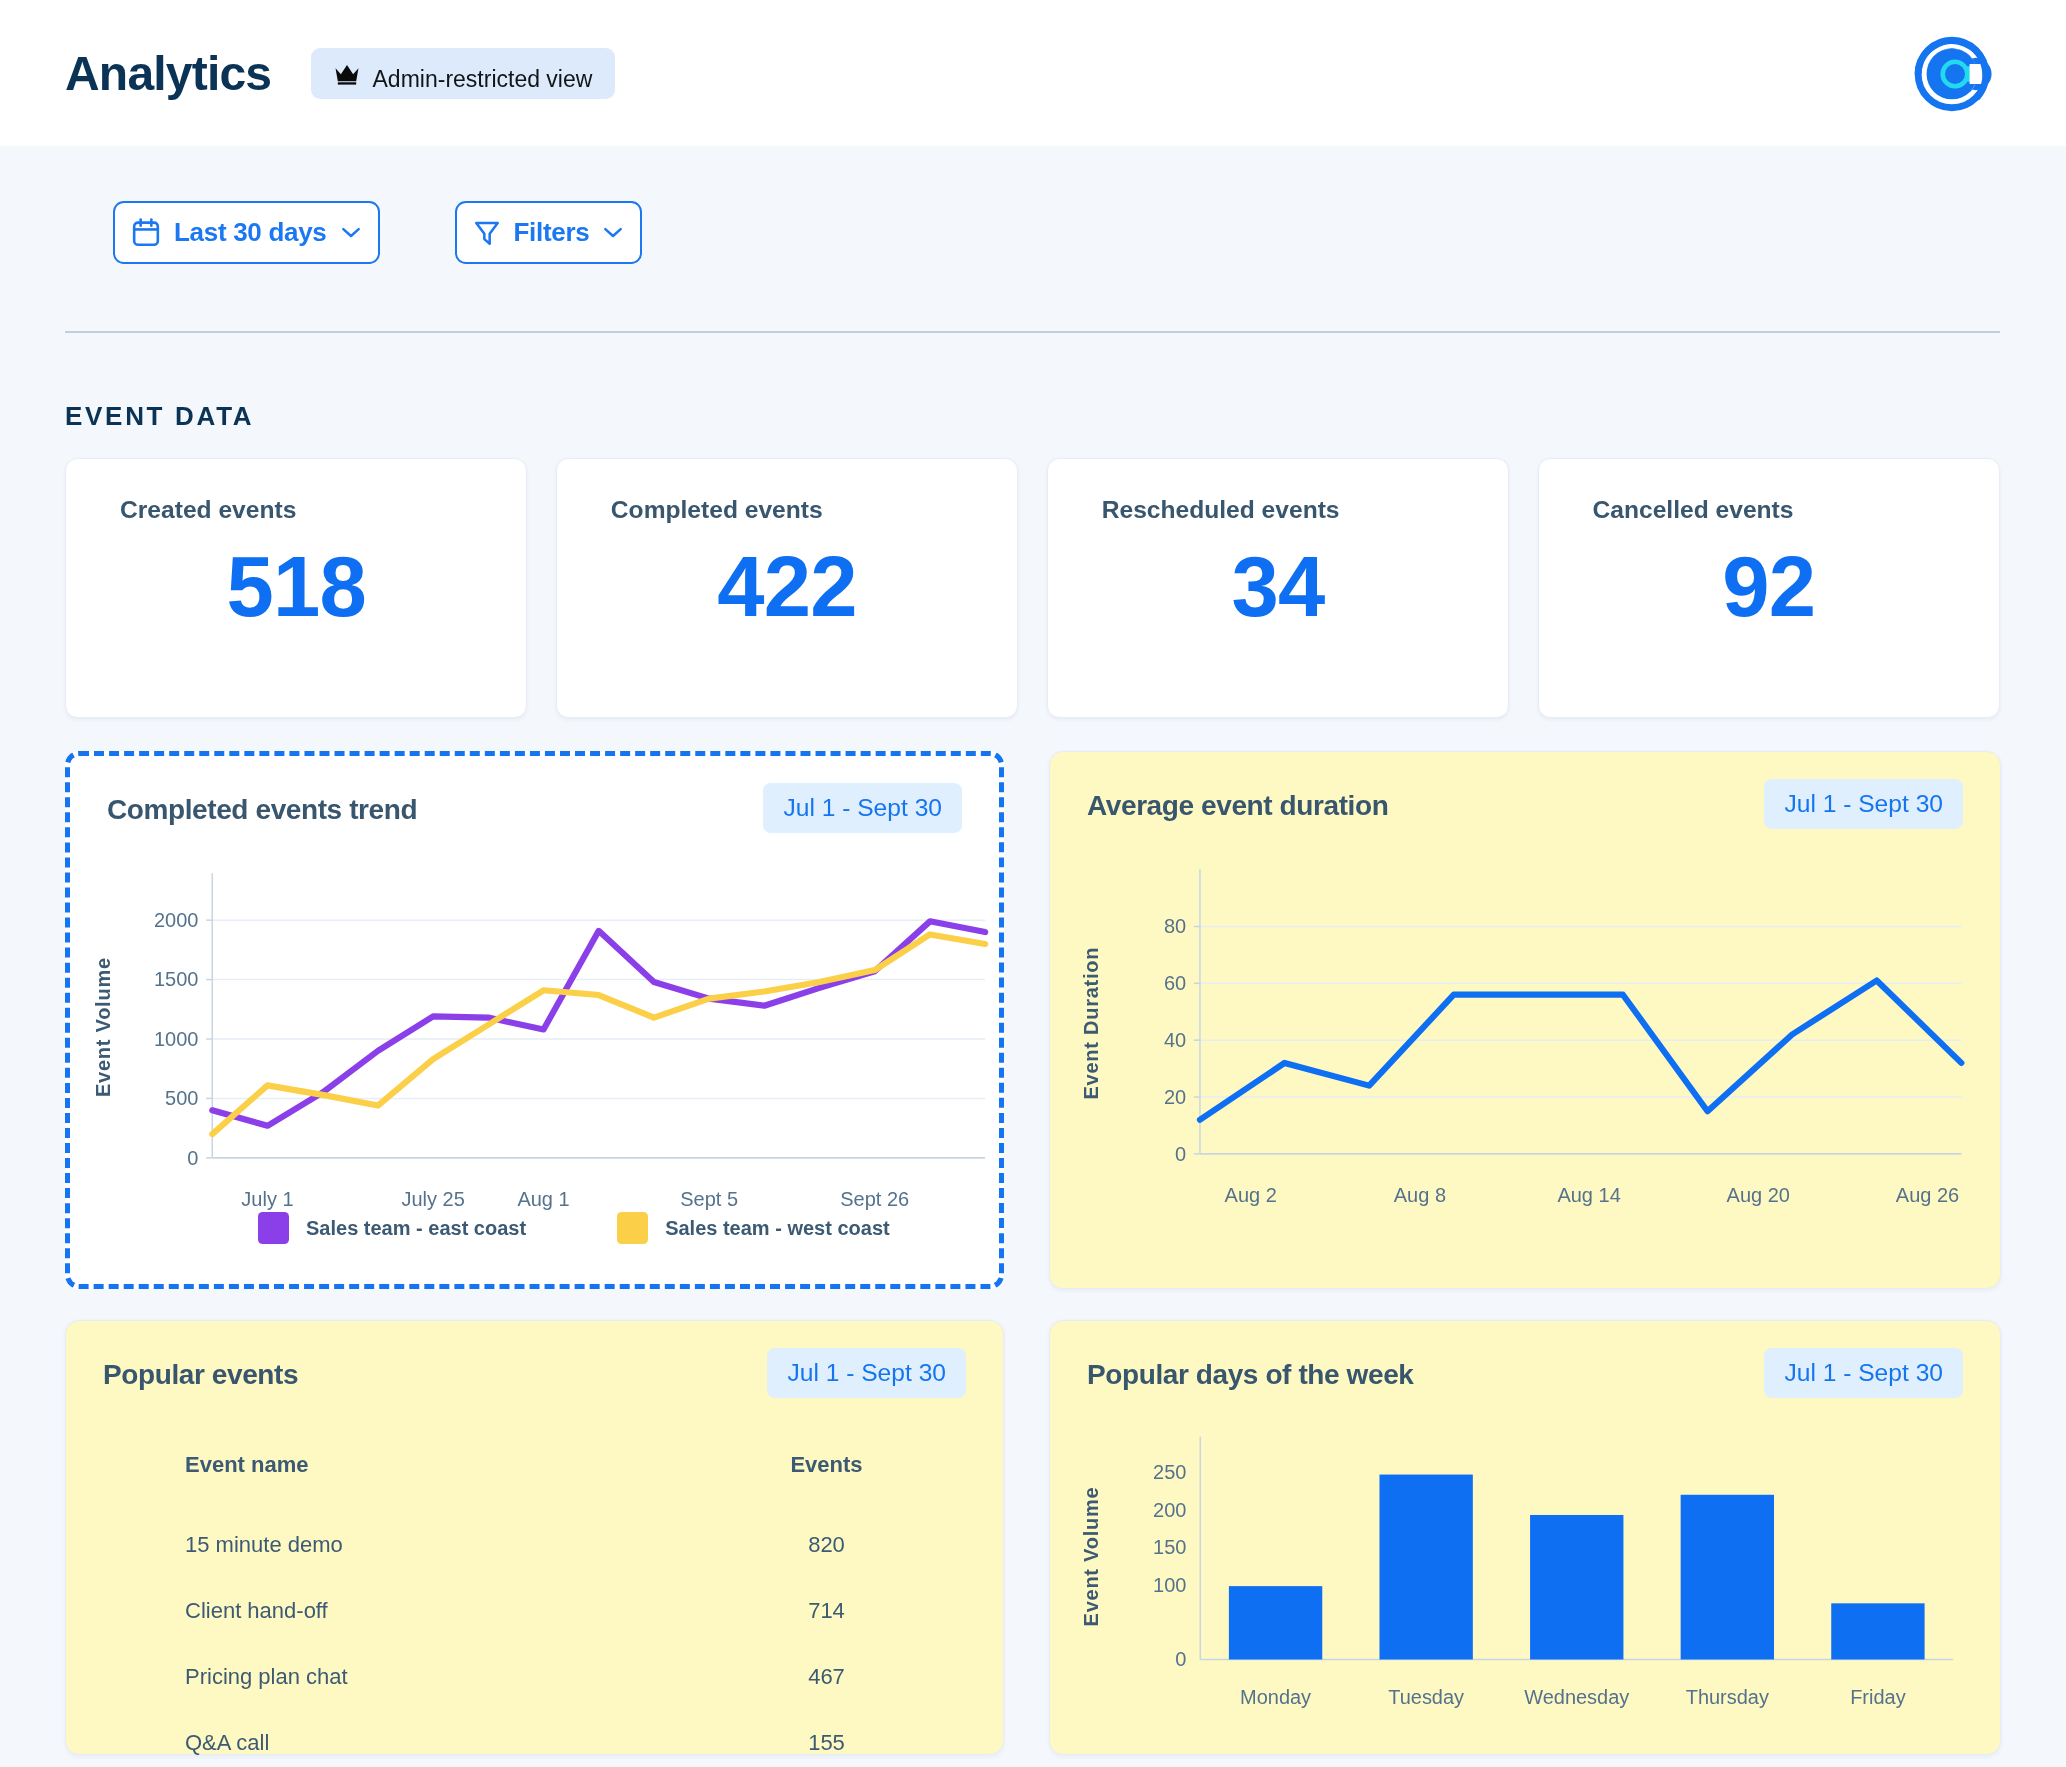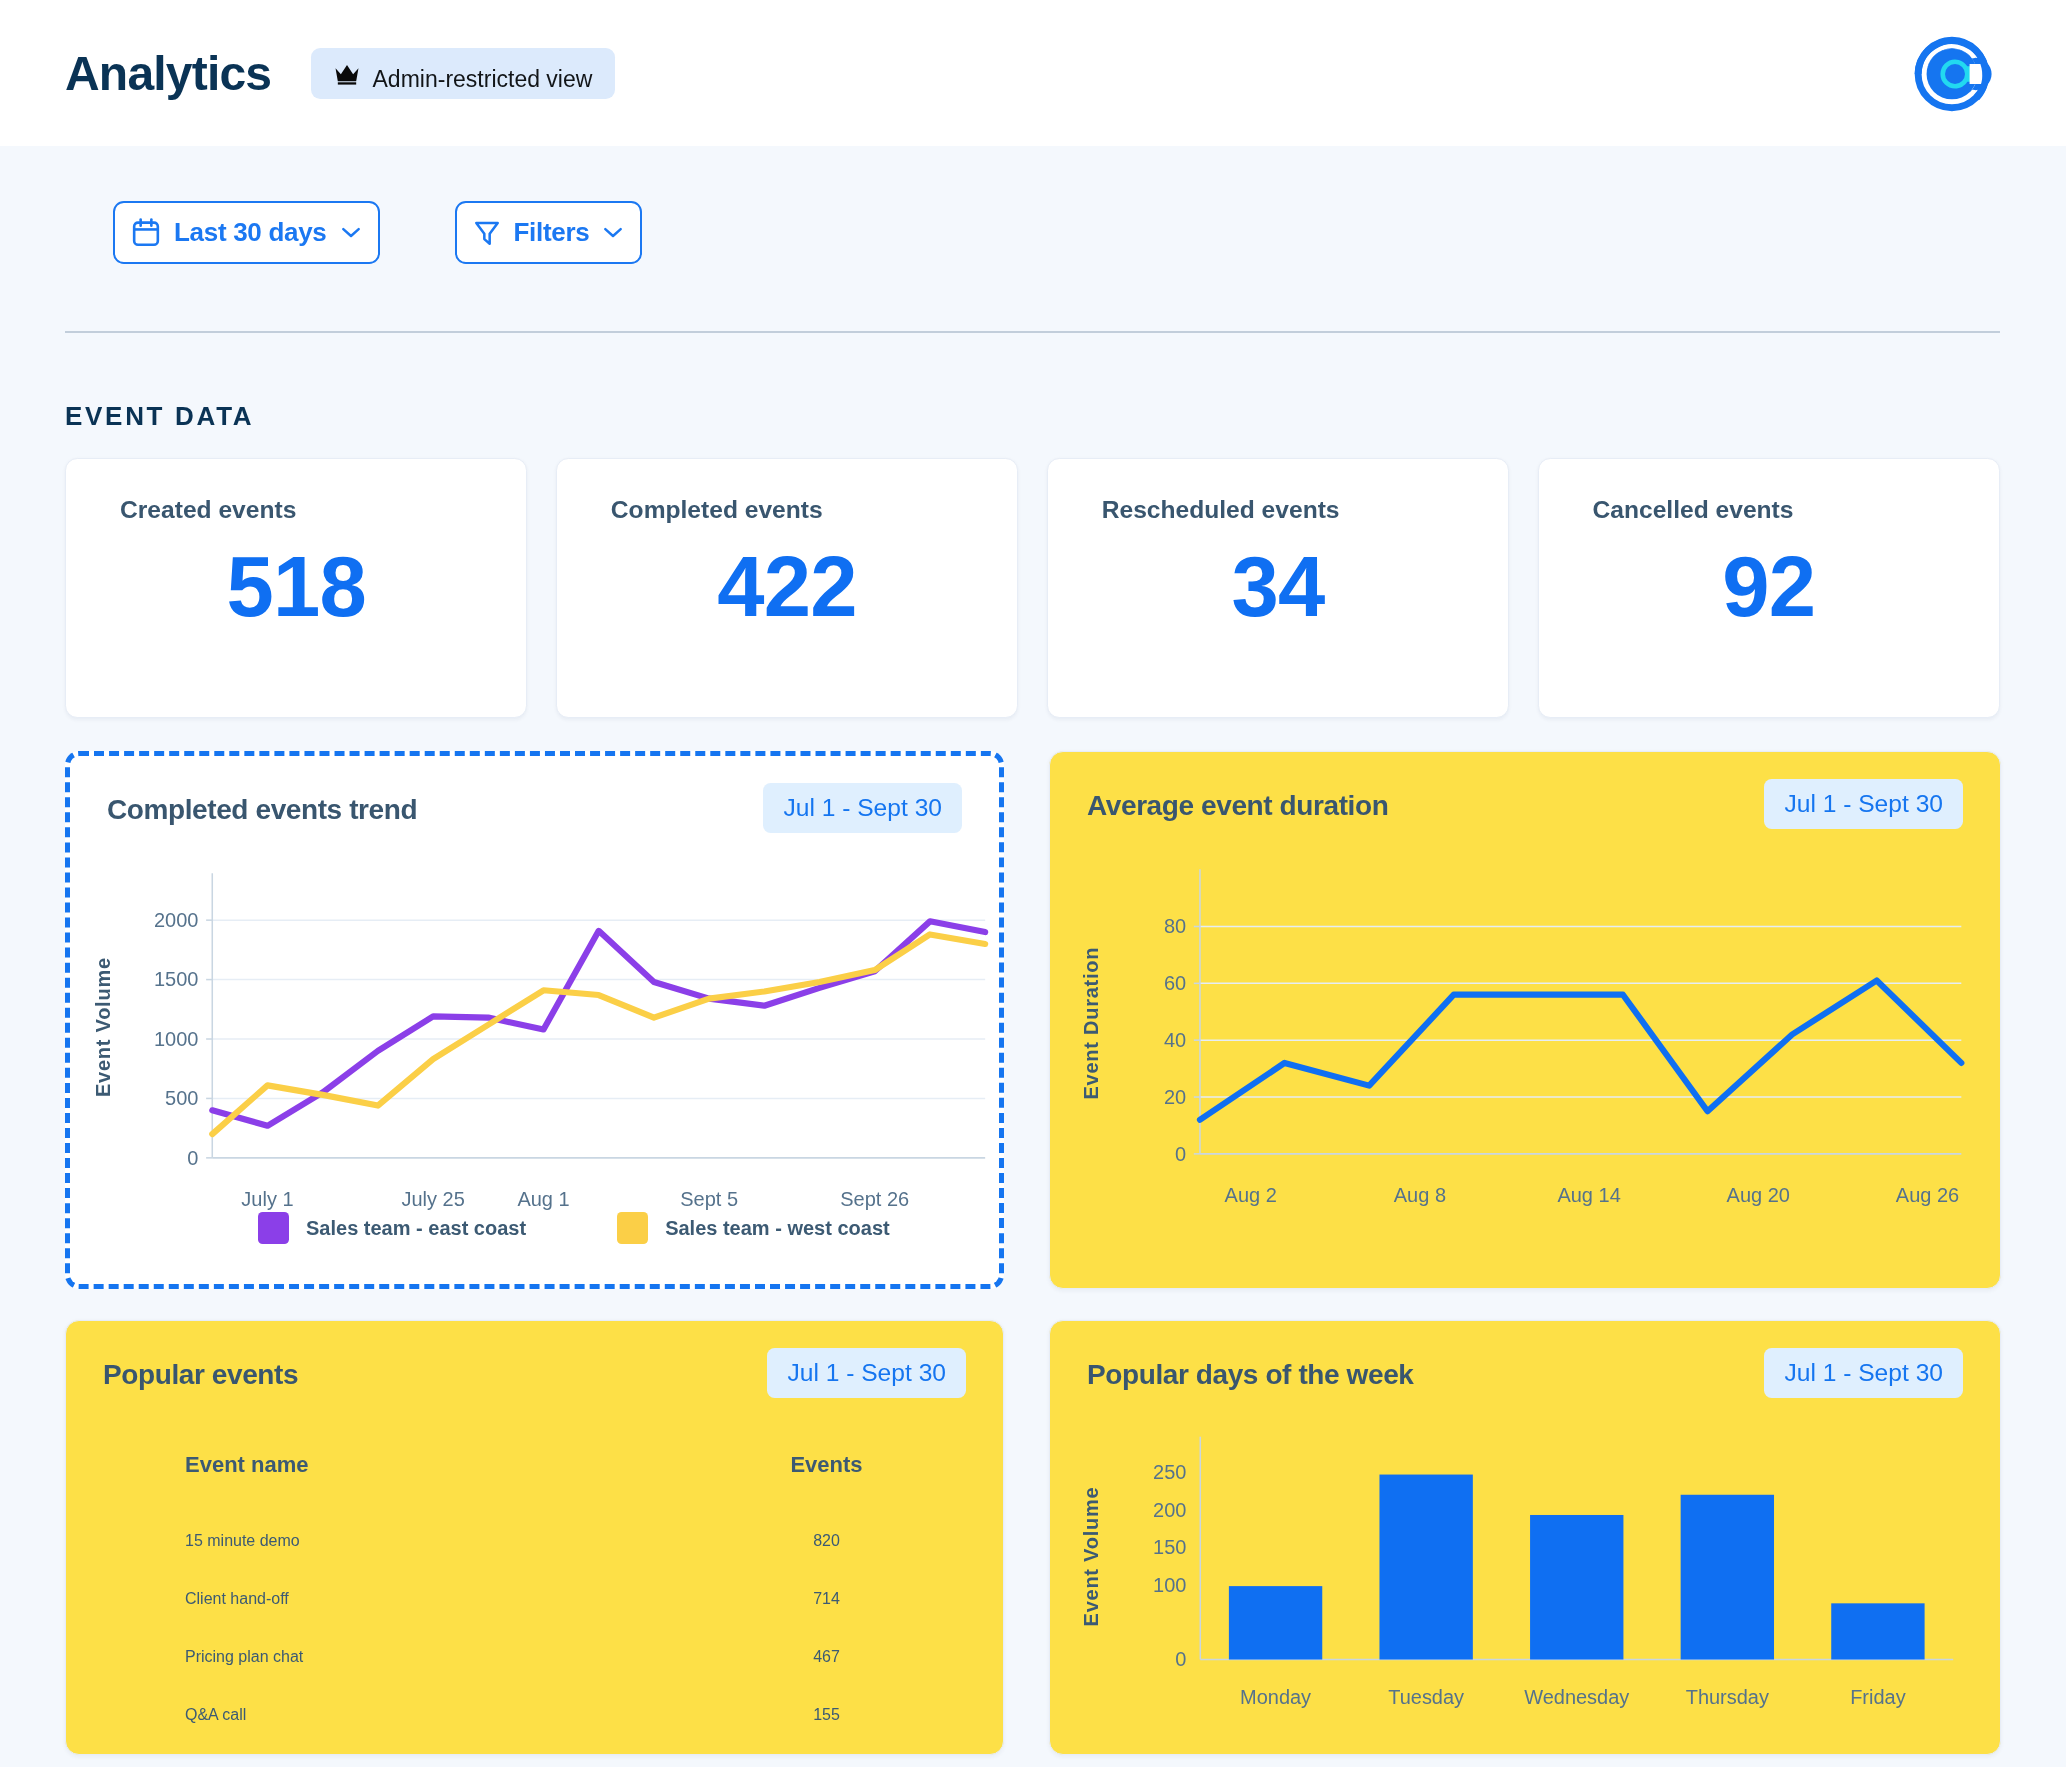--- a/index.html
+++ b/index.html
@@ -65,21 +65,21 @@
     box-shadow: 0 1.5px 3.8px rgba(16,46,80,0.05);
     padding: 37px 35px 0 35px;
   }
   .stat-label { font-size: 24.6px; font-weight: 700; color: #39566F; margin-left: 19px; }
   .stat-value {
     margin-top: 14px; text-align: center;
     font-size: 85px; font-weight: 700; color: #0F6FF2; letter-spacing: -0.8px;
   }
   
   .panel {
-    position: absolute; background: #fde047;
+    position: absolute; background: #fef9c3;
     border: 1.5px solid #E7EDF6; border-radius: 14px;
     box-shadow: 0 1.5px 4.6px rgba(16,46,80,0.05);
   }
   .panel.selected {
     border: 5.4px dashed #1575F0; box-shadow: none; background: #FFFFFF;
   }
   #panel-trend    { left: 65px;   top: 751px;  width: 939px; height: 538px; }
   #panel-duration { left: 1049px; top: 751px;  width: 952px; height: 538px; }
   #panel-popular  { left: 65px;   top: 1320px; width: 939px; height: 435px; }
   #panel-days     { left: 1049px; top: 1320px; width: 952px; height: 435px; }
@@ -107,21 +107,21 @@
   
   .evt-table { position: absolute; left: 119px; right: 92px; top: 131px; }
   .evt-head { display: flex; padding-bottom: 34px; }
   .evt-row  { display: flex; padding: 20px 0; }
   .col-name { flex: 1; }
   .col-val  { width: 169px; text-align: center; }
   .evt-head .col-name, .evt-head .col-val {
     font-size: 22px; font-weight: 700; color: #3C5A73;
   }
   .evt-row .col-name, .evt-row .col-val {
-    font-size: 16px; color: #3C5A73;
+    font-size: 22px; color: #3C5A73;
   }
   .tick-text { font-size: 26px; fill: #55728C; font-family: "Liberation Sans", sans-serif; }
   .axis-title { font-size: 26px; font-weight: 700; fill: #3C5A73; font-family: "Liberation Sans", sans-serif; letter-spacing: 1px; }
 </style>
 </head>
 <body>
 
 <div class="corner-mark"></div>
 
 <div class="header">

